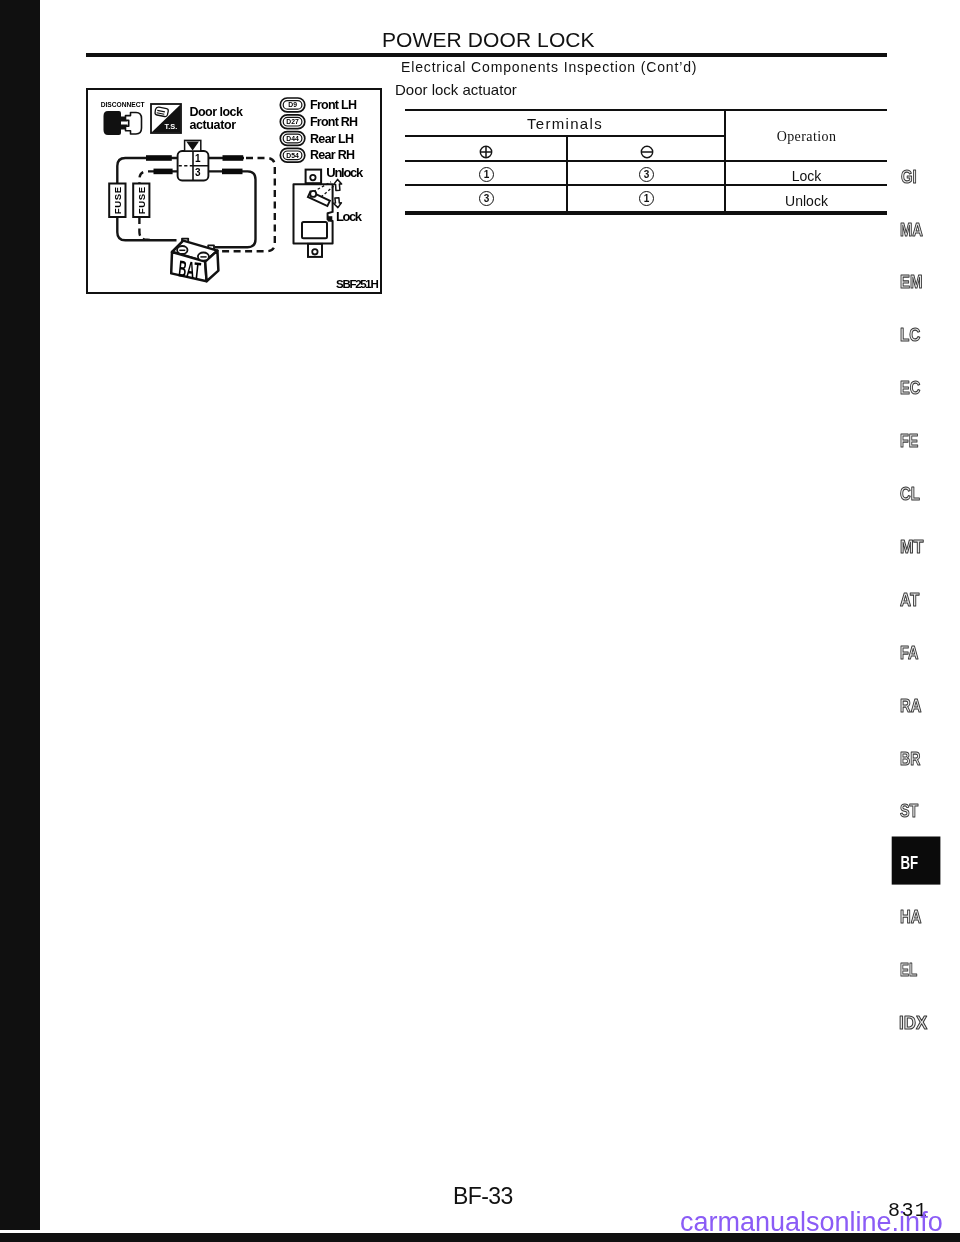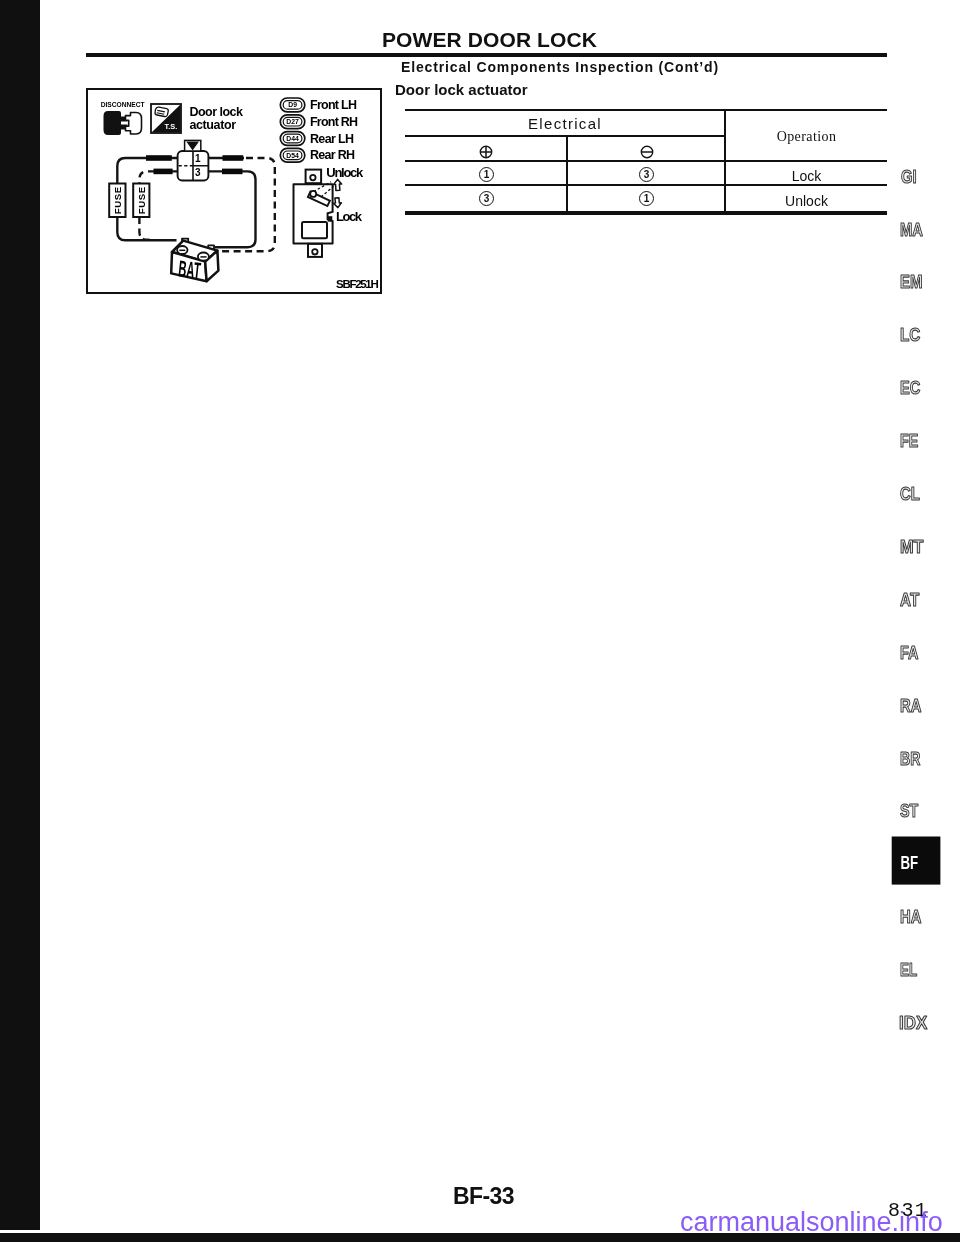--- a/index.html
+++ b/index.html
@@ -1,19 +1,19 @@
 <!DOCTYPE html>
 <html><head>
 <meta charset="utf-8">
 <style>
   html,body{margin:0;padding:0;}
   body{width:960px;height:1242px;position:relative;background:#fff;overflow:hidden;
        font-family:"Liberation Sans",sans-serif;color:#111;}
   .abs{position:absolute;}
-  .b{font-weight:bold;}
+  .b{font-weight:normal;}
   .line{position:absolute;background:#101010;}
   .cnum{display:inline-block;width:13px;height:13px;border:1.4px solid #151515;border-radius:50%;
         font:bold 10px/13px "Liberation Sans",sans-serif;text-align:center;vertical-align:top;}
 </style>
 </head>
 <body>
 
 <div class="line" style="left:0;top:0;width:40px;height:1230px;"></div>
 
 <div class="line" style="left:0;top:1233px;width:960px;height:9px;"></div>
@@ -33,21 +33,21 @@
 <div class="line" style="left:405px;top:159.5px;width:482px;height:2px;"></div>
 
 <div class="line" style="left:405px;top:184px;width:482px;height:2px;"></div>
 
 <div class="line" style="left:405px;top:210.5px;width:482px;height:4px;"></div>
 
 <div class="line" style="left:566px;top:135.5px;width:2px;height:77px;"></div>
 
 <div class="line" style="left:724px;top:109px;width:2px;height:104px;"></div>
 
-<div class="abs" style="left:405px;top:115.2px;width:320px;text-align:center;font-size:15px;letter-spacing:1.3px;">Electrical</div>
+<div class="abs" style="left:405px;top:115.2px;width:320px;text-align:center;font-size:15px;letter-spacing:1.3px;">Terminals</div>
 
 <div class="abs" style="left:726px;top:128.8px;width:161px;text-align:center;font-size:14px;letter-spacing:0.4px;font-family:Liberation Serif, serif;">Operation</div>
 
 <div class="abs" style="left:479px;top:144.5px;"><svg width="14" height="14">
       <circle cx="7" cy="7" r="5.7" fill="none" stroke="#151515" stroke-width="1.4"></circle>
       <path d="M7,1.8 V12.2 M1.8,7 H12.2" stroke="#151515" stroke-width="1.5"></path>
     </svg></div>
 
 <div class="abs" style="left:640px;top:144.5px;"><svg width="14" height="14">
       <circle cx="7" cy="7" r="5.7" fill="none" stroke="#151515" stroke-width="1.4"></circle>

